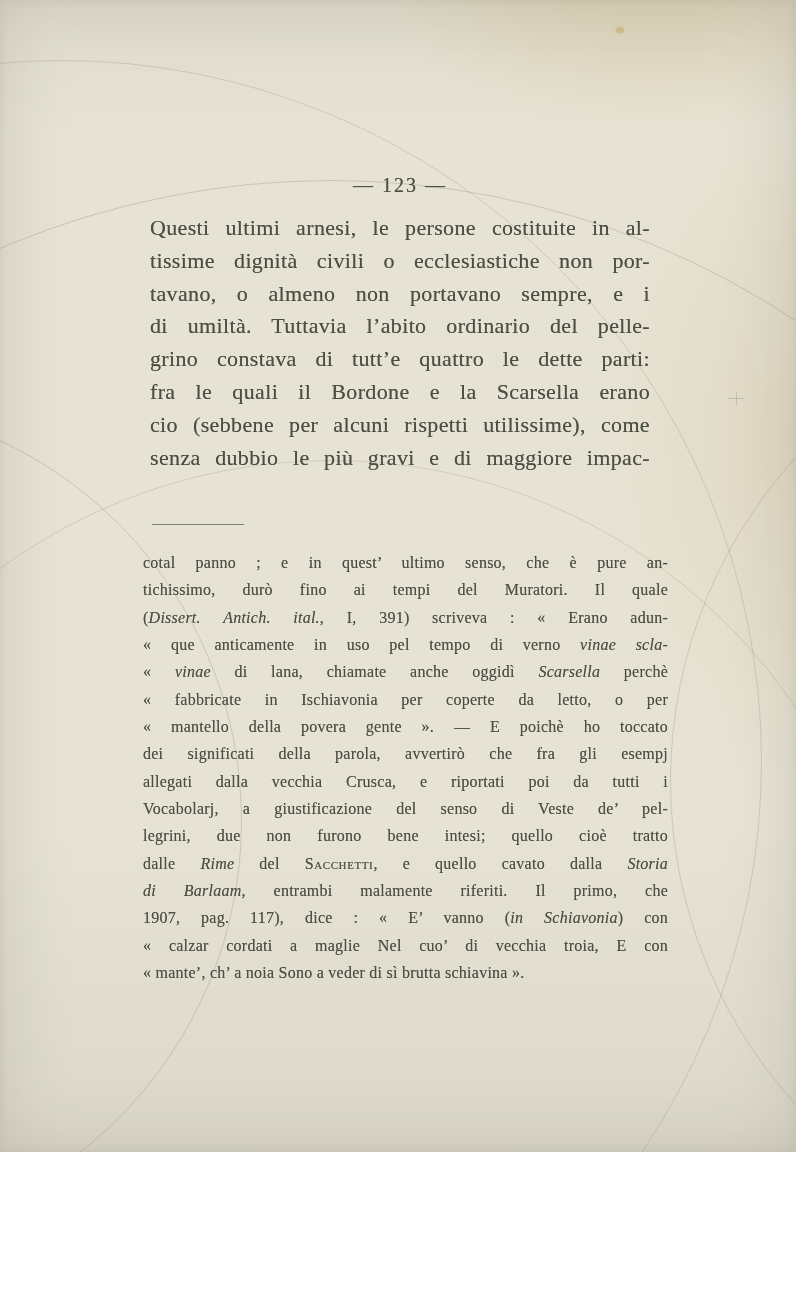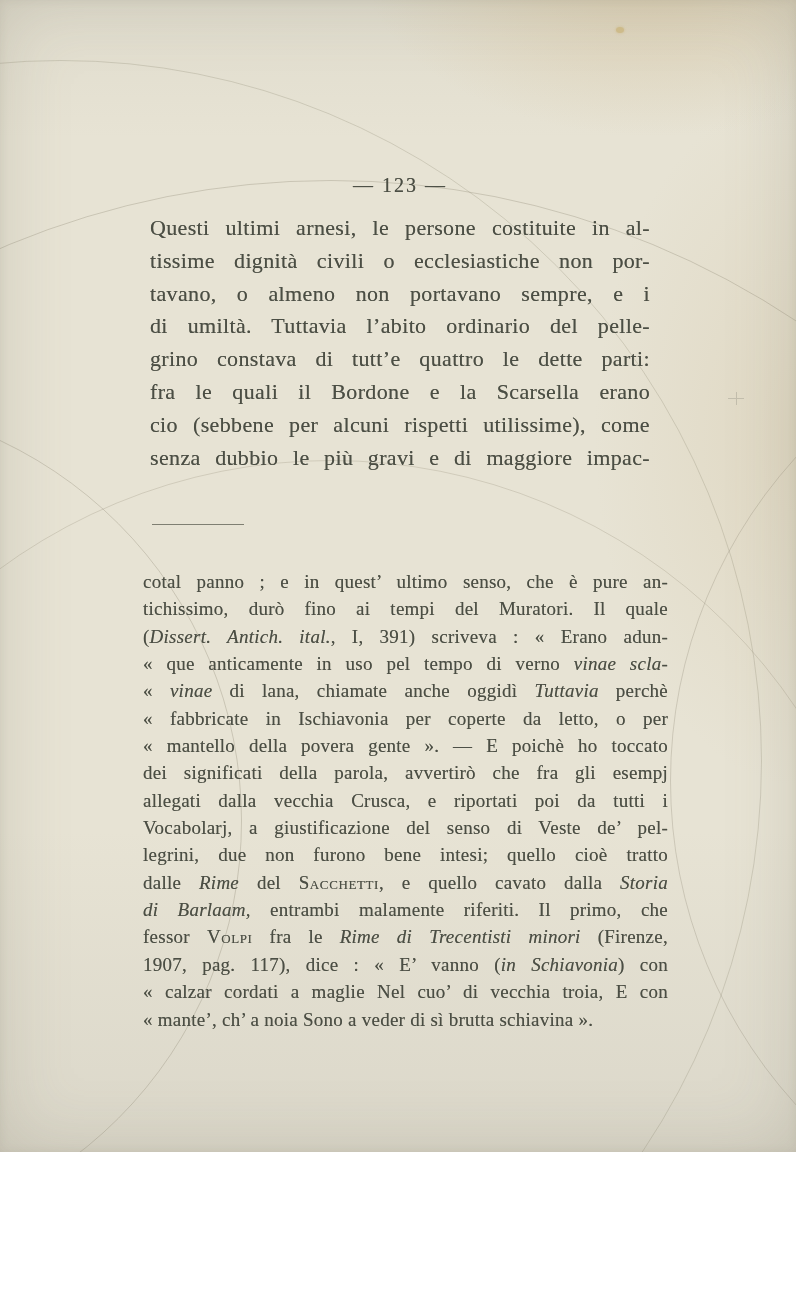--- a/index.html
+++ b/index.html
@@ -42,22 +42,22 @@
     text-shadow:0 0 .5px rgba(72,74,64,0.65);
   }
   .body-text{
     position:absolute;top:204px;left:150px;width:500px;
     font-size:22px;line-height:32.8px;letter-spacing:0.35px;
     text-align:justify;
     text-shadow:0 0 .5px rgba(72,74,64,0.6);
     margin-top:8px;
   }
   .footnote{
-    position:absolute;top:568px;left:143px;width:525px;
-    font-size:19px;line-height:27.35px;letter-spacing:0.25px;
+    position:absolute;top:549px;left:143px;width:525px;
+    font-size:16px;line-height:27.35px;letter-spacing:0.25px;
     text-align:justify;
     text-shadow:0 0 .4px rgba(72,74,64,0.55);
   }
   .tline{white-space:normal;}
   .tline.fill{text-align-last:justify;}
   .tline .it{font-style:italic;}
   .tline .sc{font-variant:small-caps;letter-spacing:0.6px;}
   .footnote-rule{
     position:absolute;top:524px;left:152px;width:92px;height:0;
     border-top:1.4px solid rgba(92,94,82,0.75);
@@ -88,27 +88,26 @@
       <div class="tline fill"><span>senza dubbio le più gravi e di maggiore impac-</span></div>
     </div>
 
   <div class="footnote-rule"></div>
 
   <div class="footnote" id="footnote">
       <div class="tline fill"><span>cotal panno ; e in quest’ ultimo senso, che è pure an-</span></div>
       <div class="tline fill"><span>tichissimo, durò fino ai tempi del Muratori. Il quale</span></div>
       <div class="tline fill"><span>(</span><span class="it">Dissert. Antich. ital.</span><span>, I, 391) scriveva : « Erano adun-</span></div>
       <div class="tline fill"><span>« que anticamente in uso pel tempo di verno </span><span class="it">vinae scla-</span></div>
-      <div class="tline fill"><span>« </span><span class="it">vinae</span><span> di lana, chiamate anche oggidì </span><span class="it">Tuttavia</span><span> perchè</span></div>
+      <div class="tline fill"><span>« </span><span class="it">vinae</span><span> di lana, chiamate anche oggidì </span><span class="it">Scarsella</span><span> perchè</span></div>
       <div class="tline fill"><span>« fabbricate in Ischiavonia per coperte da letto, o per</span></div>
       <div class="tline fill"><span>« mantello della povera gente ». — E poichè ho toccato</span></div>
       <div class="tline fill"><span>dei significati della parola, avvertirò che fra gli esempj</span></div>
       <div class="tline fill"><span>allegati dalla vecchia Crusca, e riportati poi da tutti i</span></div>
       <div class="tline fill"><span>Vocabolarj, a giustificazione del senso di Veste de’ pel-</span></div>
       <div class="tline fill"><span>legrini, due non furono bene intesi; quello cioè tratto</span></div>
       <div class="tline fill"><span>dalle </span><span class="it">Rime</span><span> del </span><span class="sc">Sacchetti</span><span>, e quello cavato dalla </span><span class="it">Storia</span></div>
       <div class="tline fill"><span class="it">di Barlaam,</span><span> entrambi malamente riferiti. Il primo, che</span></div>
-      <div class="tline fill"><span>fessor </span><span class="sc">Volpi</span><span> fra le </span><span class="it">Rime di Trecentisti minori</span><span> (Firenze,</span></div>
       <div class="tline fill"><span>1907, pag. 117), dice : « E’ vanno (</span><span class="it">in Schiavonia</span><span>) con</span></div>
       <div class="tline fill"><span>« calzar cordati a maglie Nel cuo’ di vecchia troia, E con</span></div>
       <div class="tline"><span>« mante’, ch’ a noia Sono a veder di sì brutta schiavina ».</span></div>
     </div>
 </div>
 
 </body></html>

